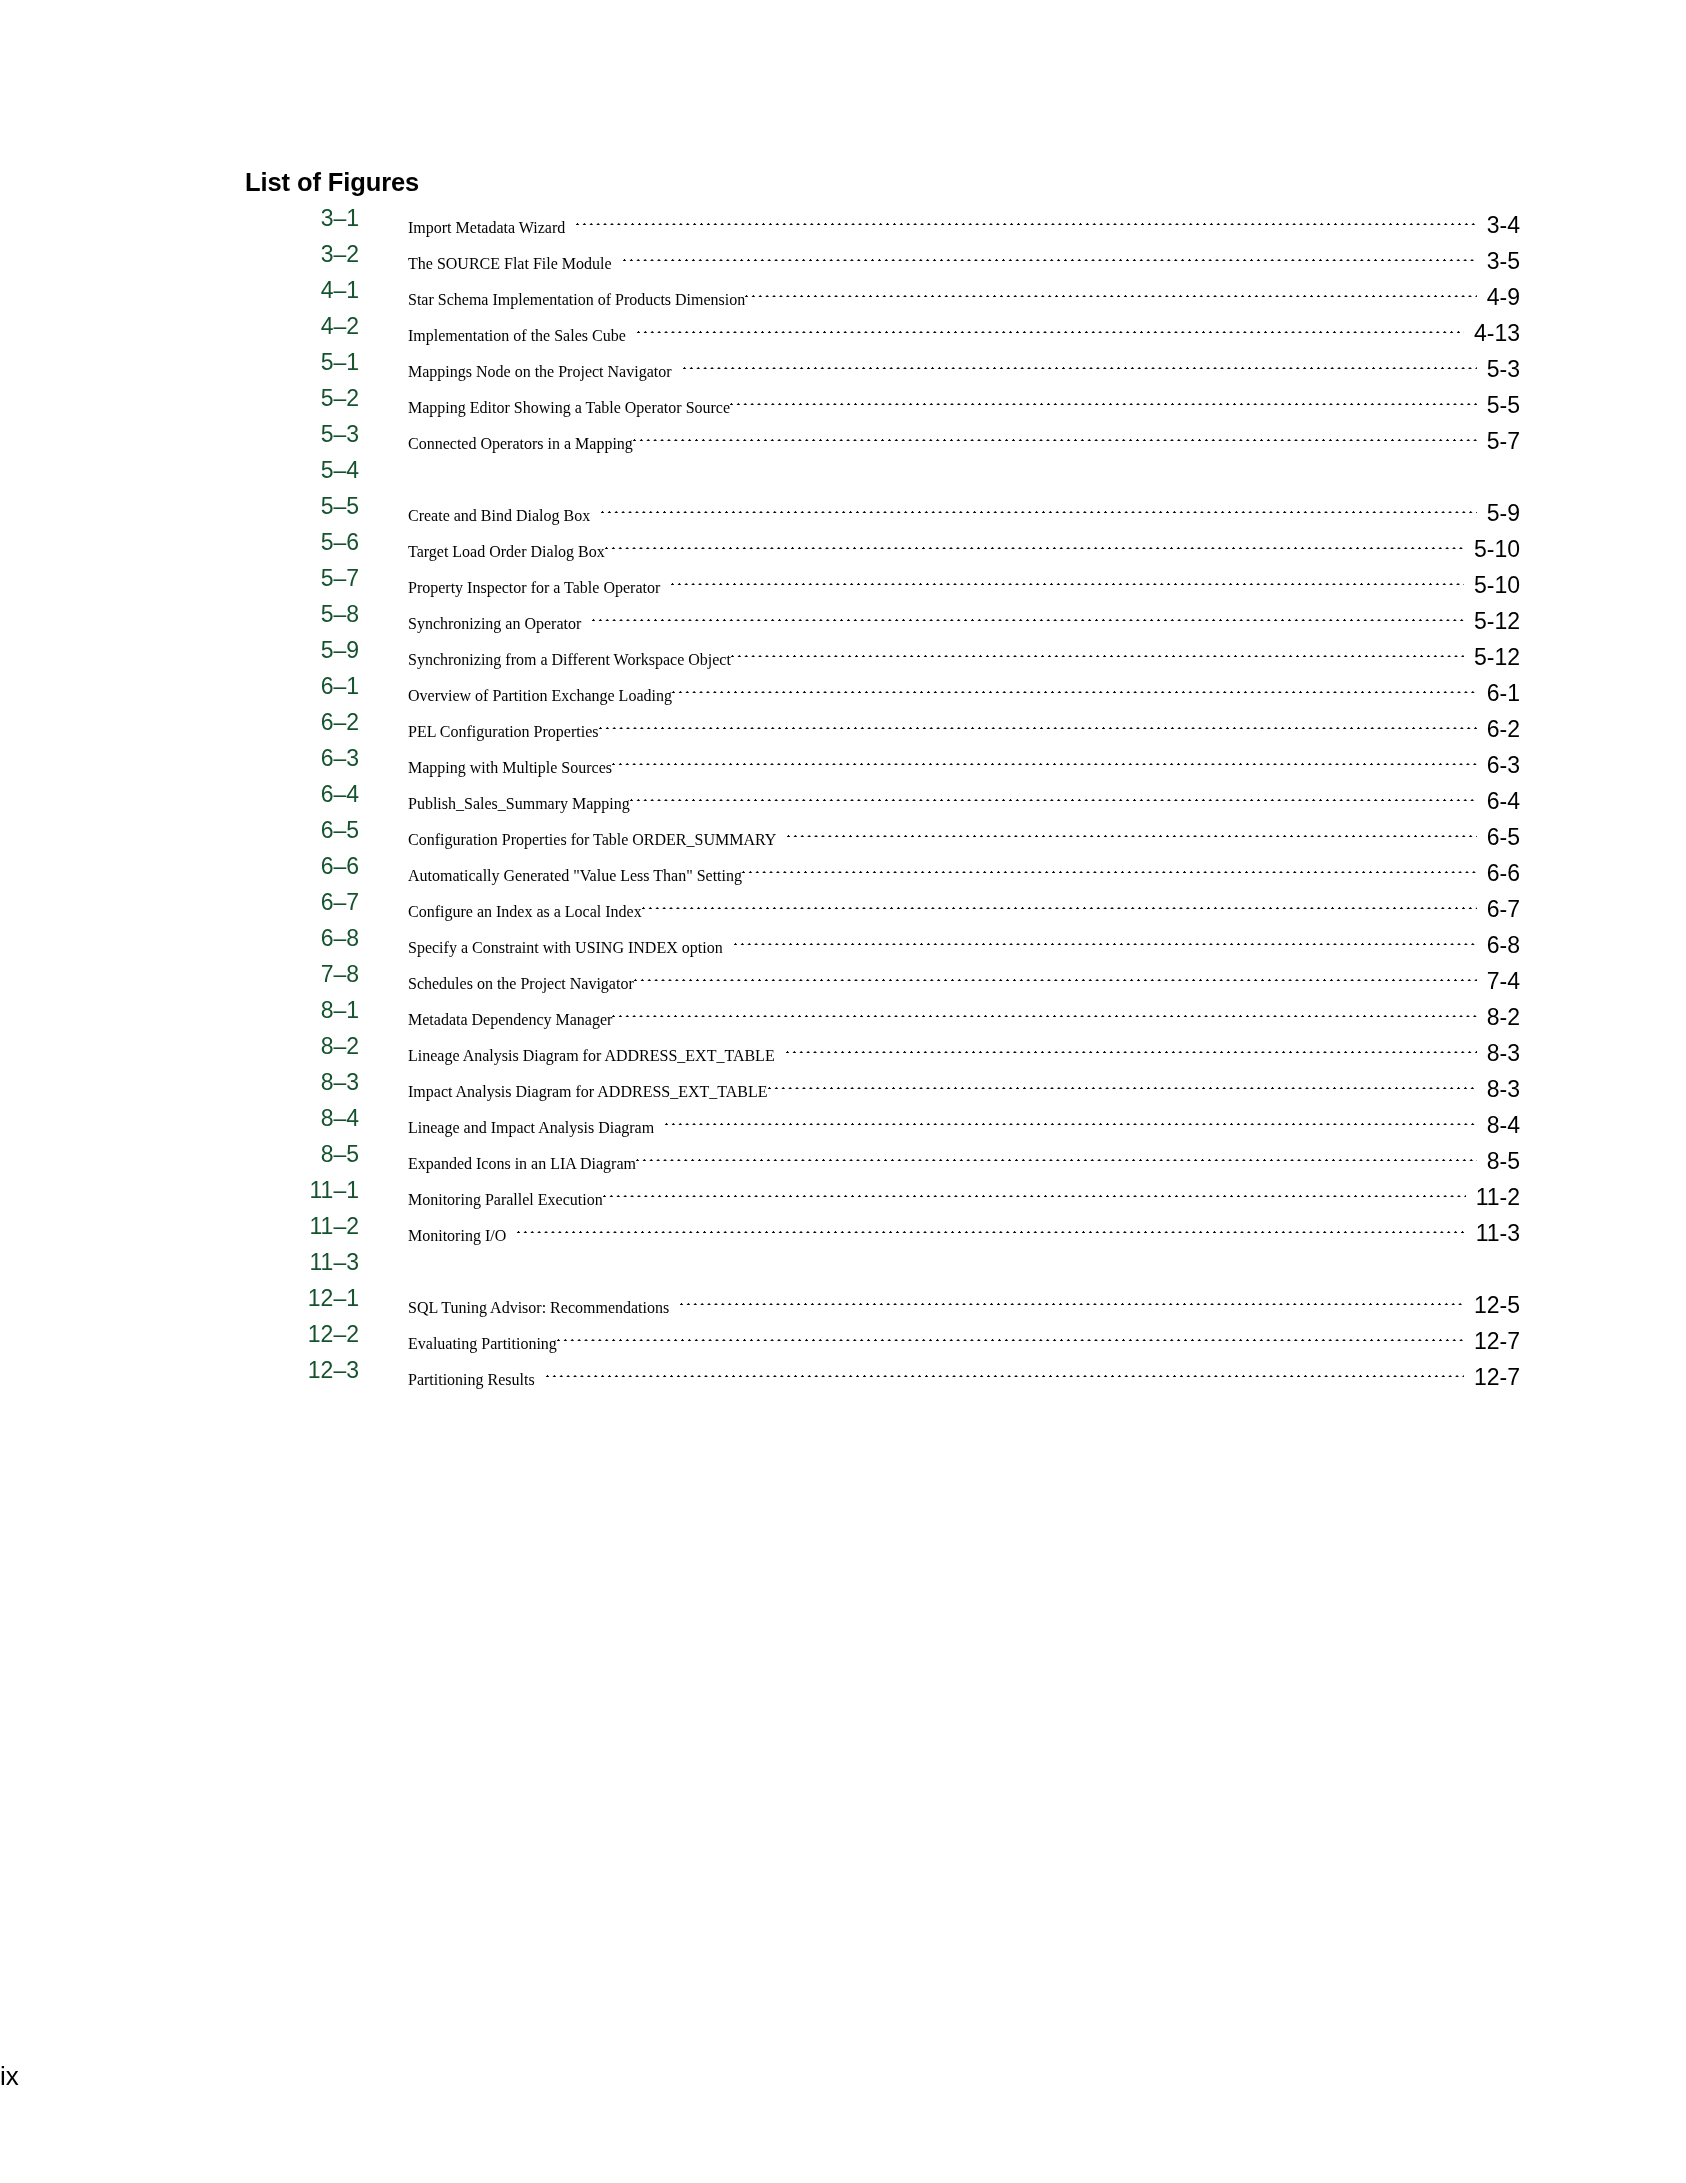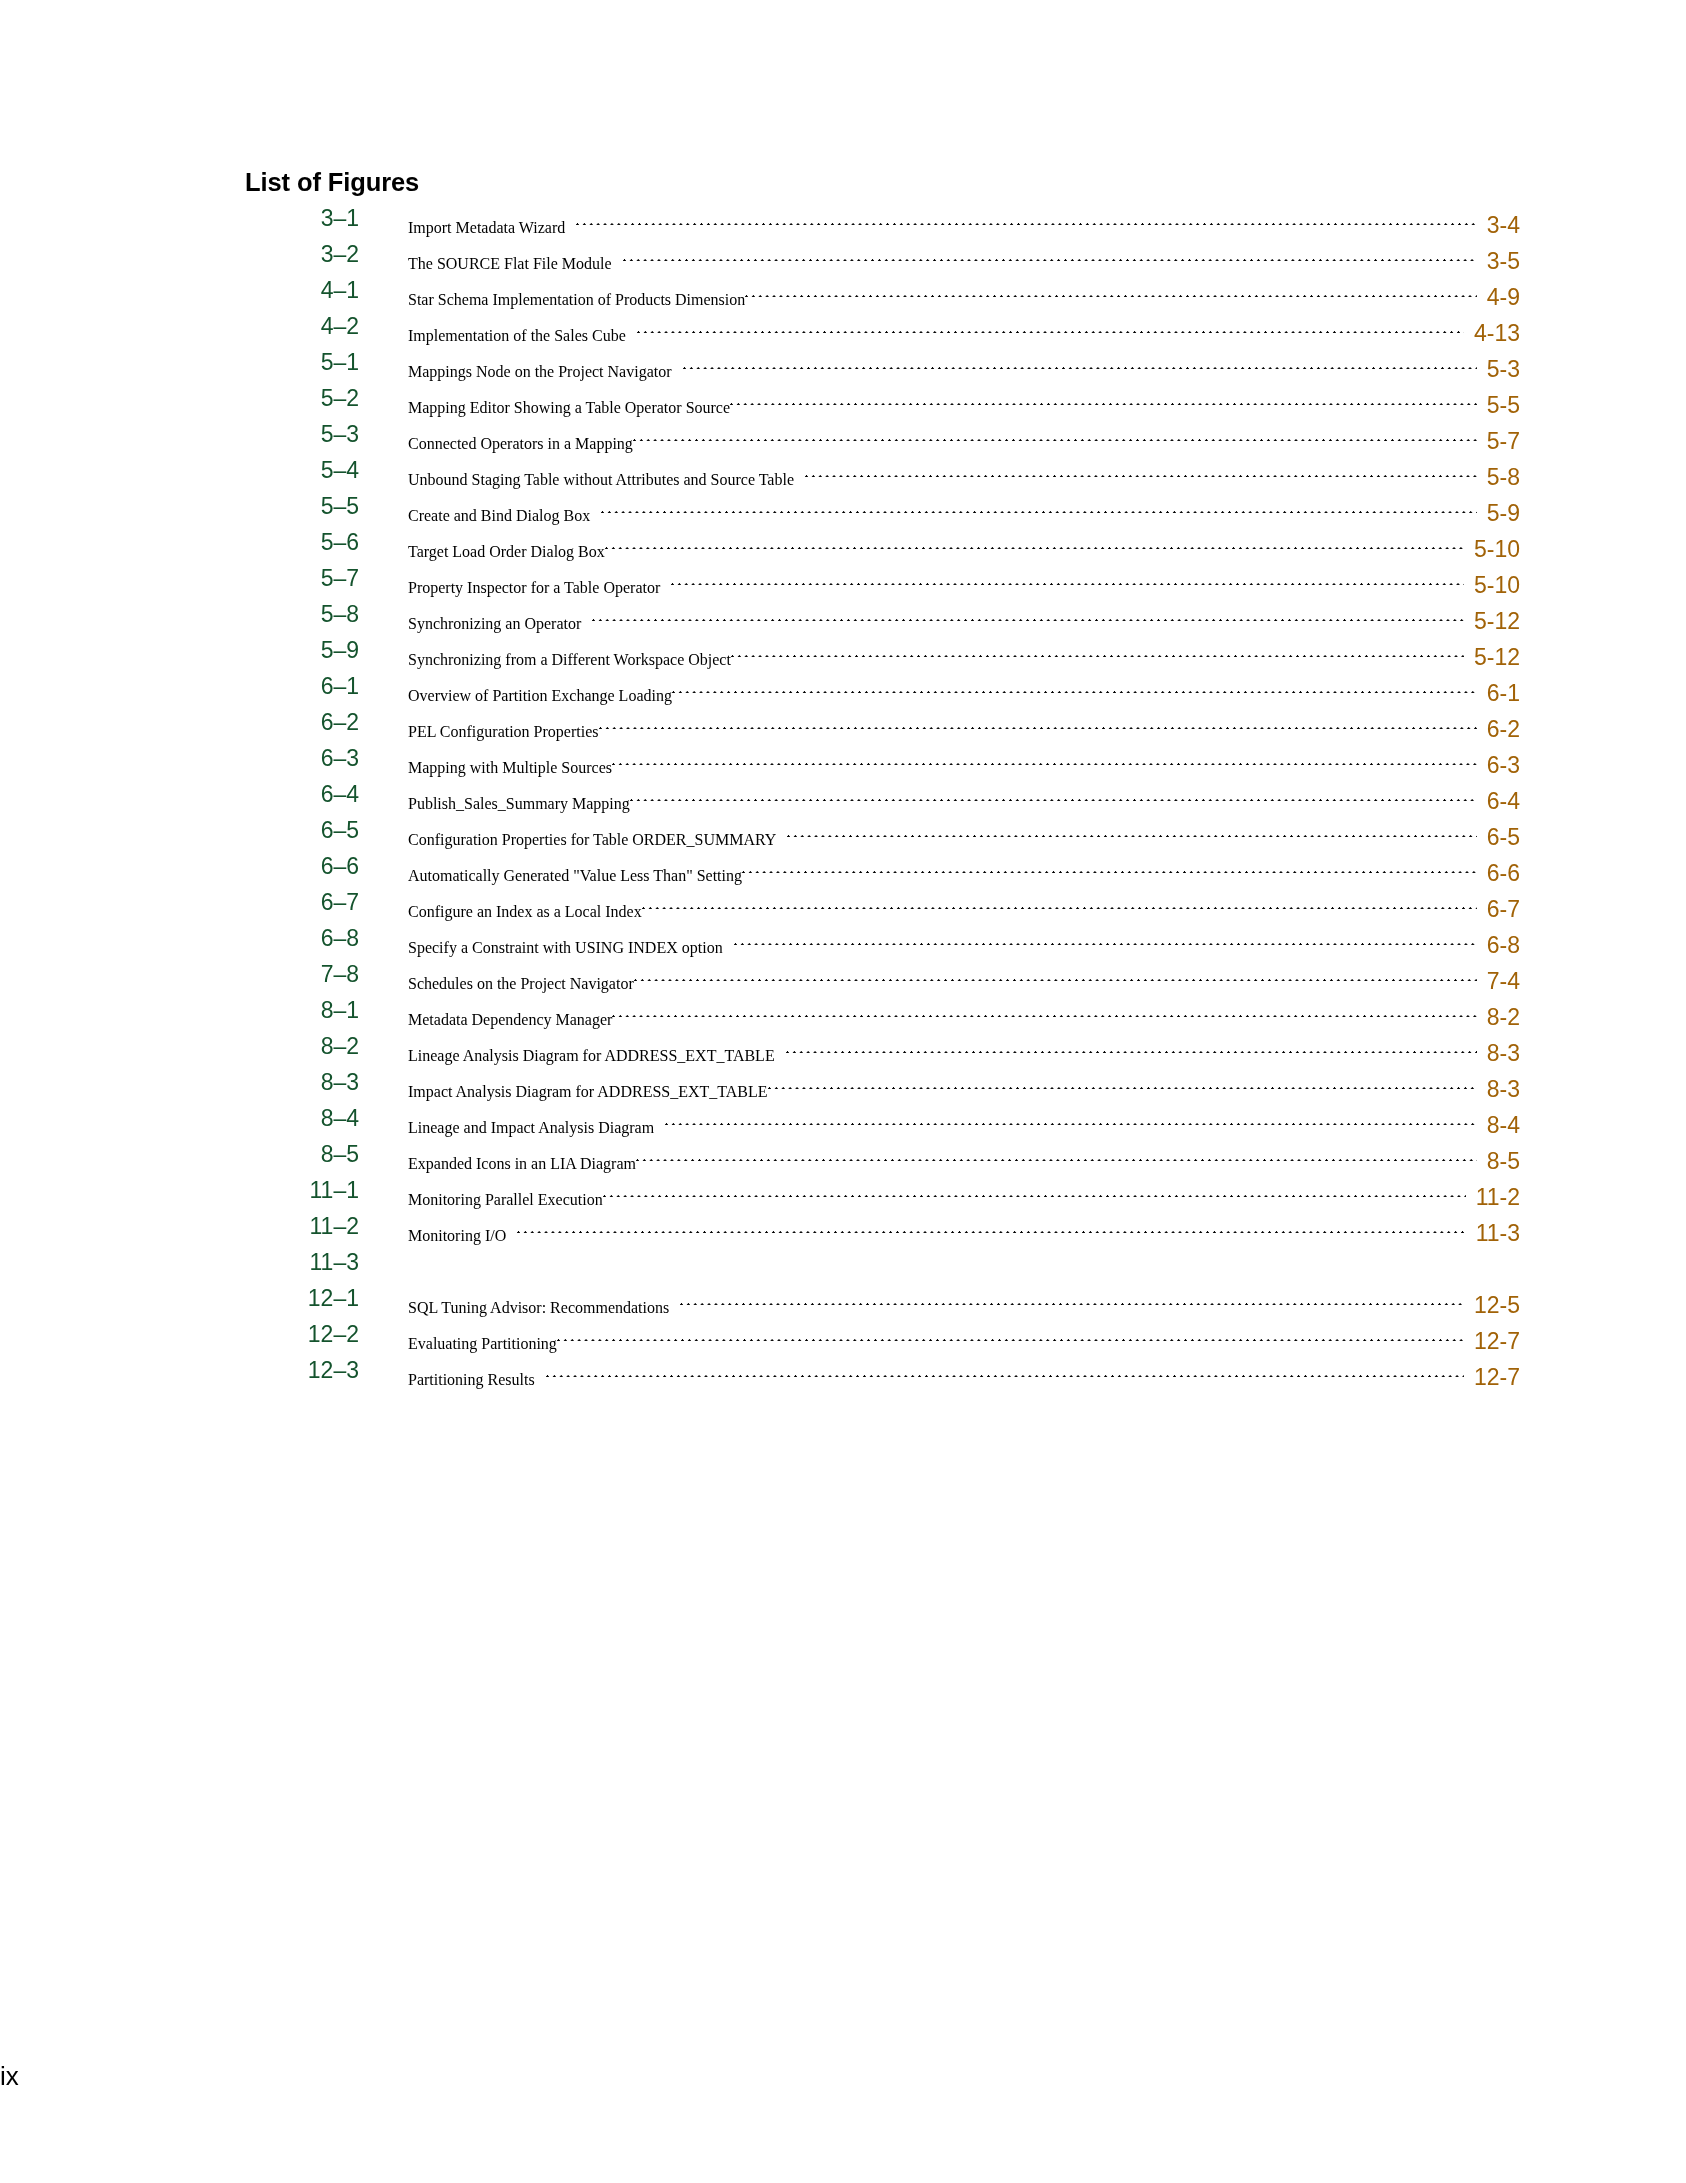--- a/index.html
+++ b/index.html
@@ -98,21 +98,21 @@
     background-image: radial-gradient(circle at 1.4px 1.4px, #000 1.2px, rgba(0,0,0,0) 1.3px);
     background-size: 6.9px 2.8px;
     background-repeat: repeat-x;
   }
 
   .fig-page {
     flex: 0 0 auto;
     font-family: "Liberation Sans", sans-serif;
     font-size: 23px;
     line-height: 29px;
-    color: #a16207;
+    color: #000000;
     text-align: right;
     padding-left: 9.7px;
   }
 
   
   .fig-caption.has-trailing-space { padding-right: 11px; }
 
   
   .page-footer {
     position: absolute;
@@ -185,25 +185,20 @@
       <div class="fig-row">
         <span class="fig-num">5–3</span>
         <span class="fig-entry">
           <span class="fig-caption">Connected Operators in a Mapping</span>
           <span class="fig-leader"></span>
           <span class="fig-page">5-7</span>
         </span>
       </div>
       <div class="fig-row">
         <span class="fig-num">5–4</span>
-        <span class="fig-entry">
-          <span class="fig-caption has-trailing-space">Unbound Staging Table without Attributes and Source Table</span>
-          <span class="fig-leader"></span>
-          <span class="fig-page">5-8</span>
-        </span>
       </div>
       <div class="fig-row">
         <span class="fig-num">5–5</span>
         <span class="fig-entry">
           <span class="fig-caption has-trailing-space">Create and Bind Dialog Box</span>
           <span class="fig-leader"></span>
           <span class="fig-page">5-9</span>
         </span>
       </div>
       <div class="fig-row">

